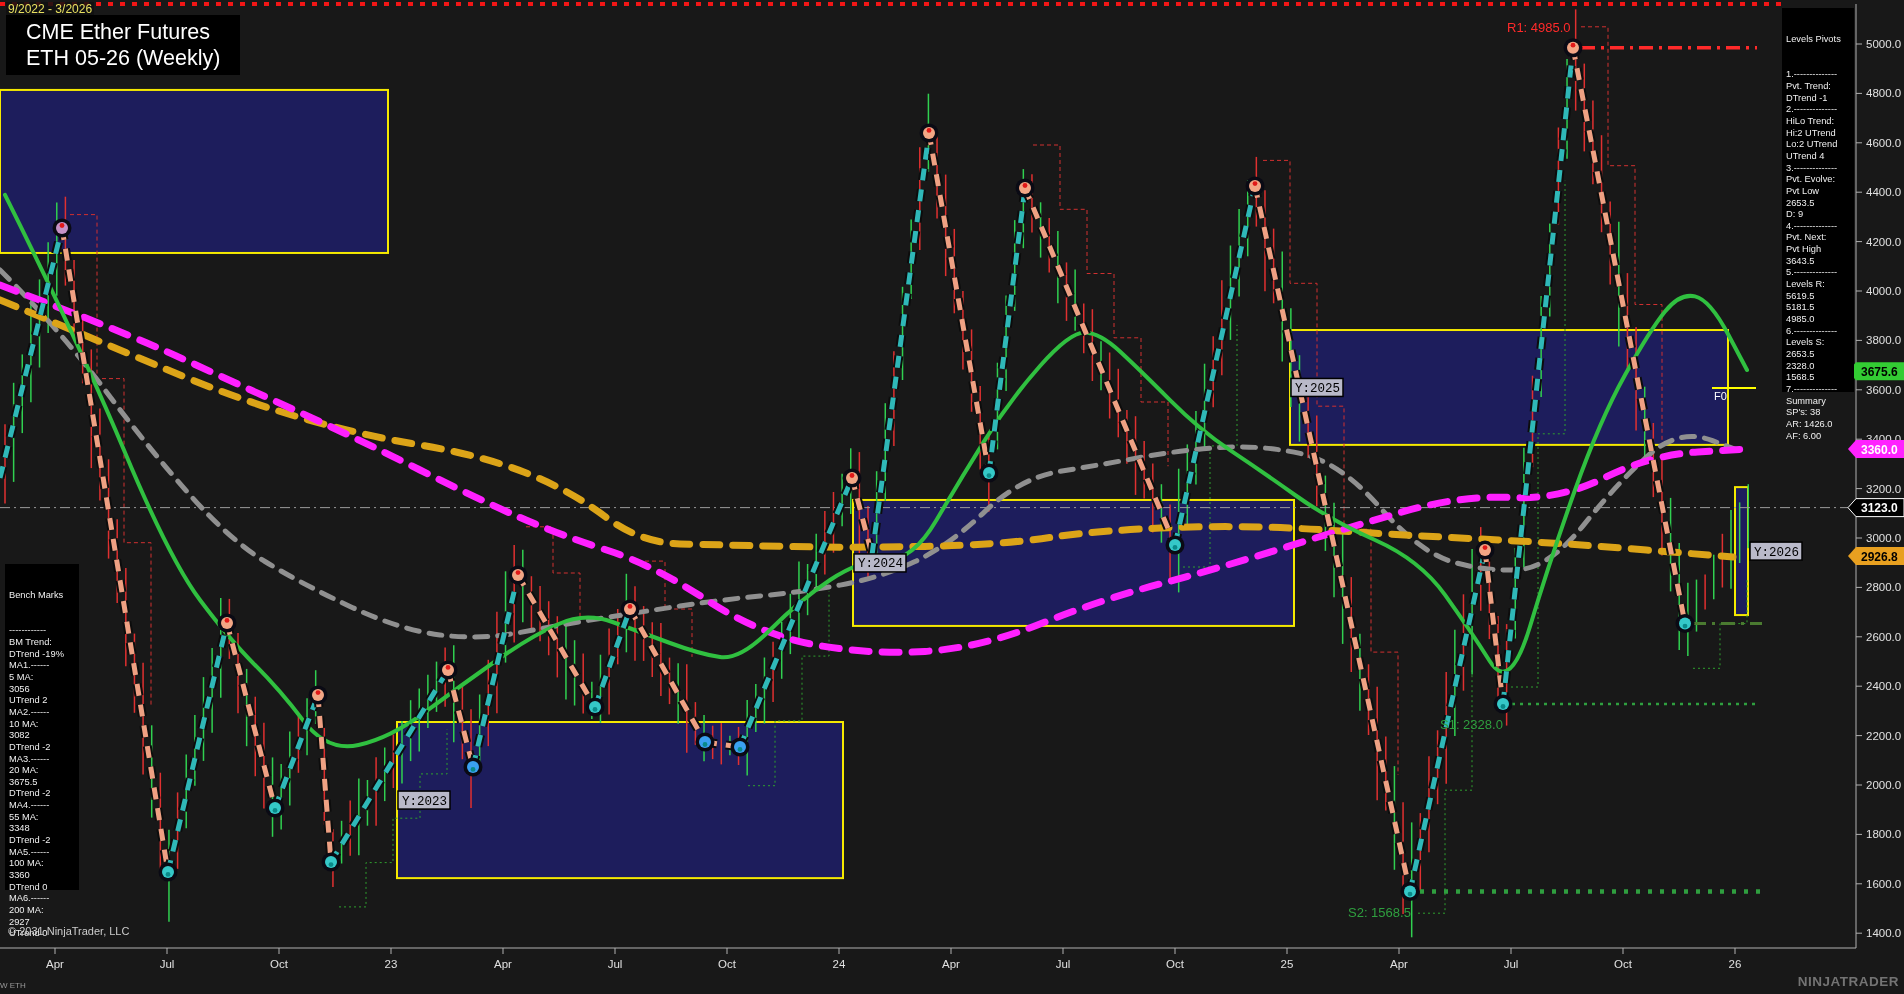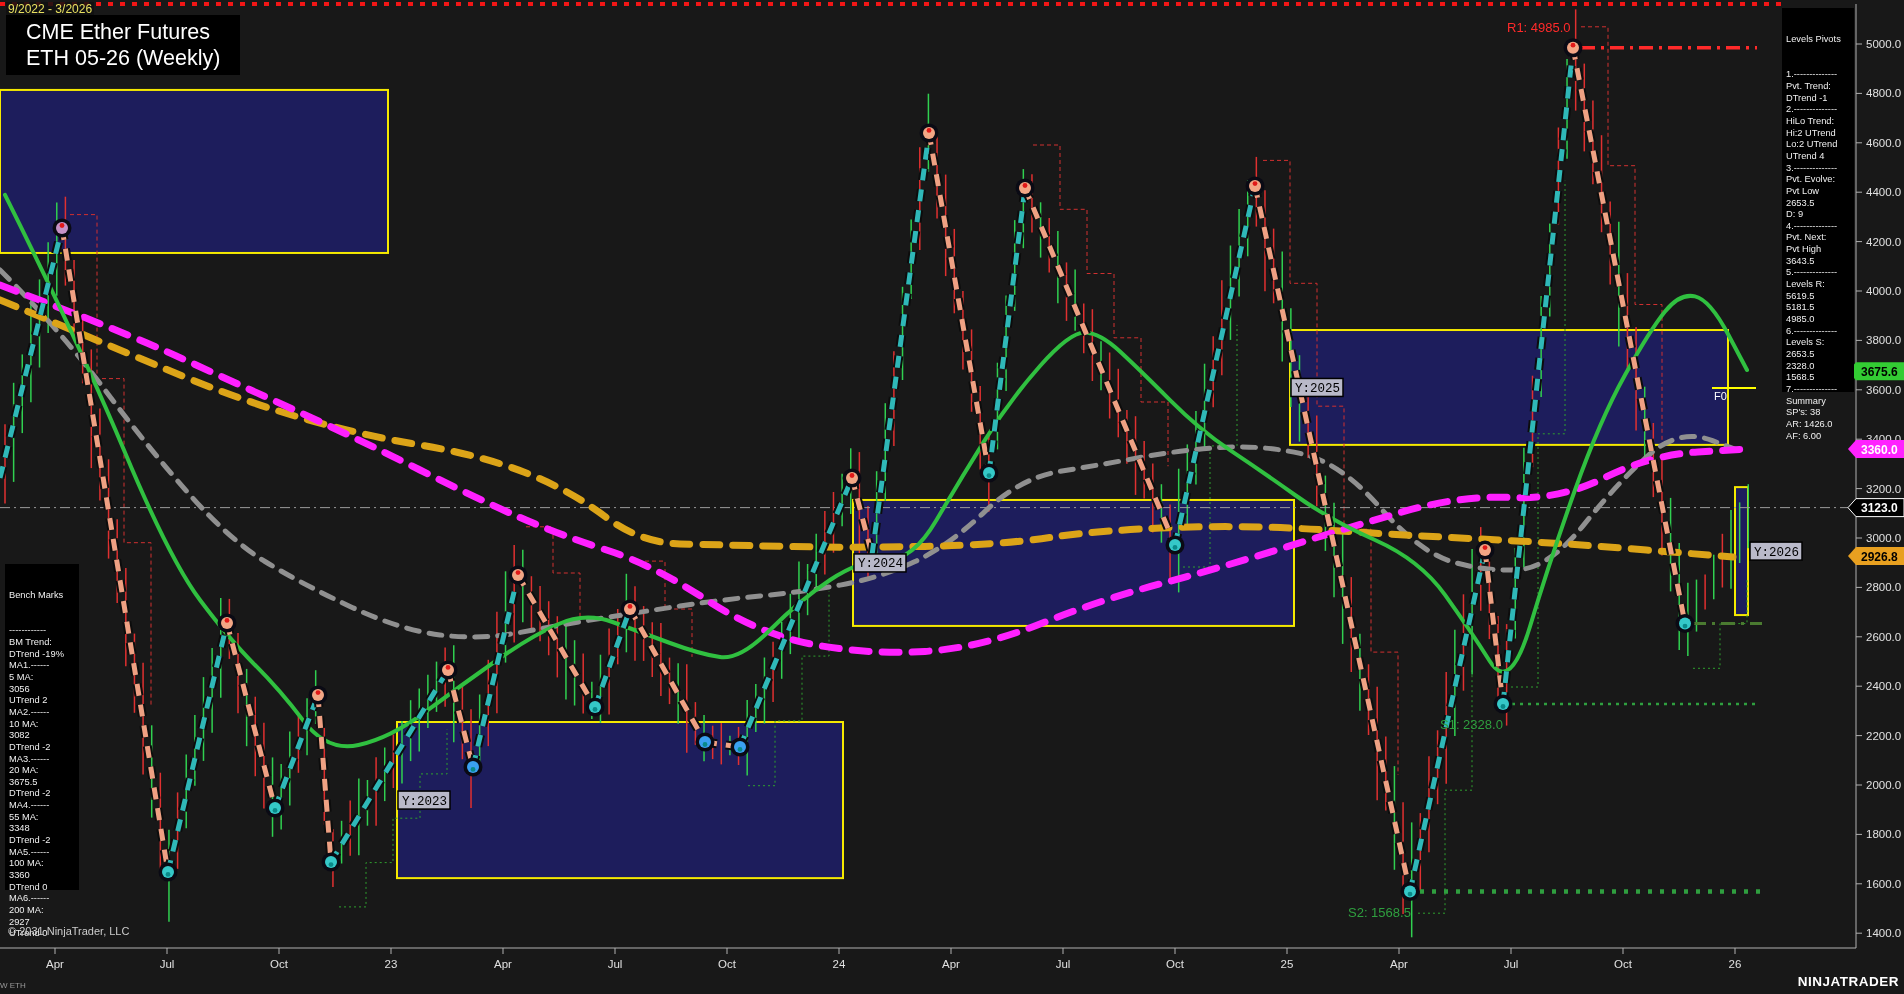--- a/index.html
+++ b/index.html
@@ -9,21 +9,21 @@
   .date-range{position:absolute;left:6px;top:2px;color:#e8e060;font-size:12px;
               background:rgba(16,16,16,.85);padding:0 2px;z-index:6;}
   .title-block{position:absolute;left:6px;top:15px;background:#000;color:#fff;
                font-size:21.5px;line-height:26px;padding:4px 20px;z-index:6;}
   .side-panel{position:absolute;background:#000;color:#f0f0f0;font-size:9.3px;
               line-height:11.65px;padding:3px 4px;z-index:6;white-space:pre;}
   #swing-panel{left:1782px;top:8px;width:64px;height:378px;}
   #bench-panel{left:5px;top:564px;width:66px;height:320px;}
   .copyright{position:absolute;left:8px;top:925px;color:#cccccc;font-size:11px;z-index:6;}
   .weth{position:absolute;left:0;top:981px;color:#999;font-size:8px;z-index:6;}
-  .brand{position:absolute;right:5px;bottom:5px;color:#ffffff;font-weight:bold;
+  .brand{position:absolute;right:5px;bottom:5px;color:#737373;font-weight:bold;
          font-size:13.5px;letter-spacing:.5px;z-index:6;padding-left:48px;}
 </style>
 </head>
 <body>
 
 <div class="stage">
   <svg id="chart" width="1904" height="994">
       <rect x="0" y="89.94200000000001" width="388" height="163.01999999999998" fill="#1d1d5c" stroke="#f5e900" stroke-width="2"></rect>
       <rect x="397" y="722.015" width="446" height="156.10399999999993" fill="#1d1d5c" stroke="#f5e900" stroke-width="2"></rect>
       <rect x="853" y="499.962" width="441" height="125.97000000000003" fill="#1d1d5c" stroke="#f5e900" stroke-width="2"></rect>

